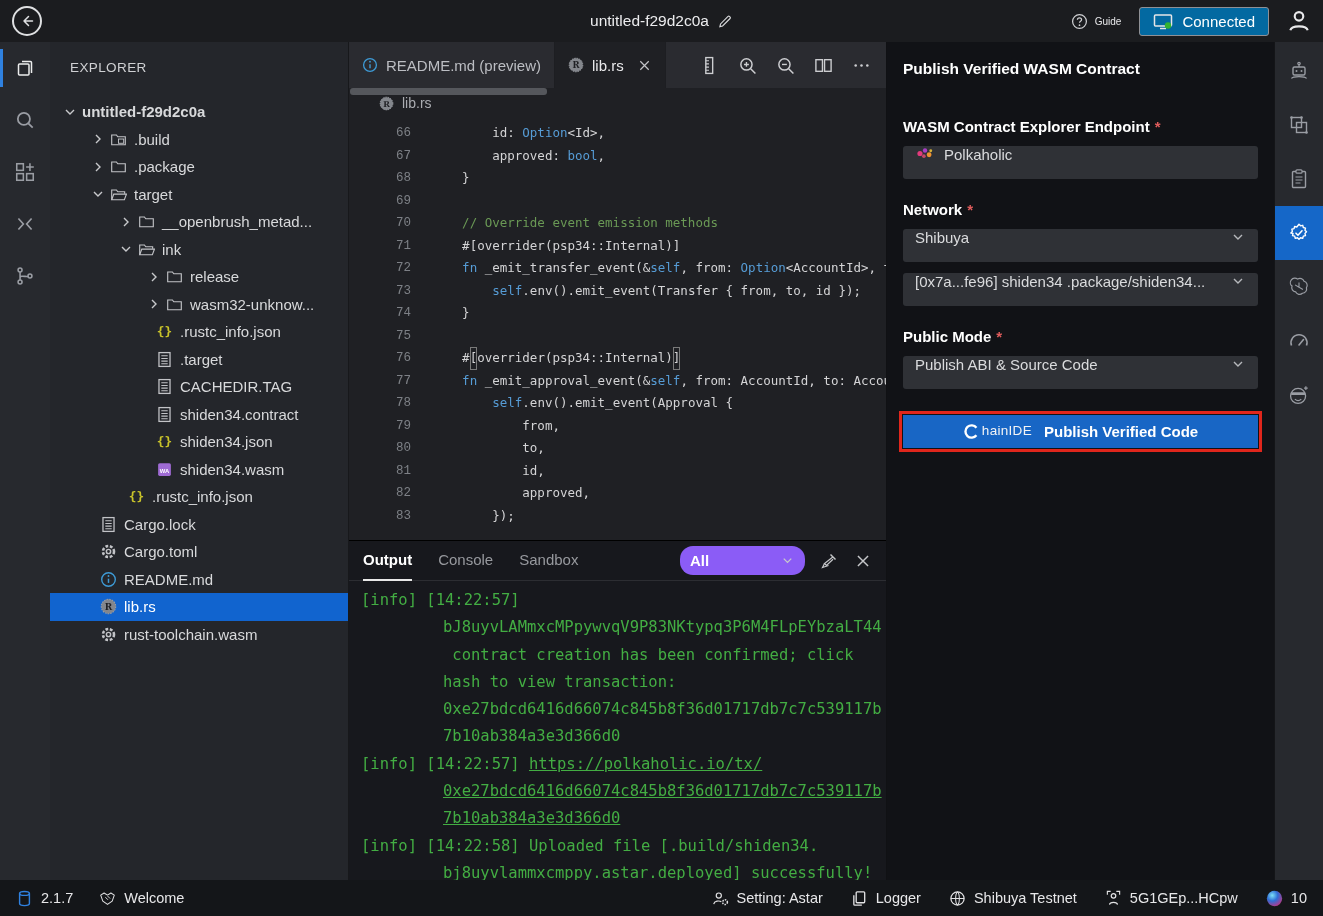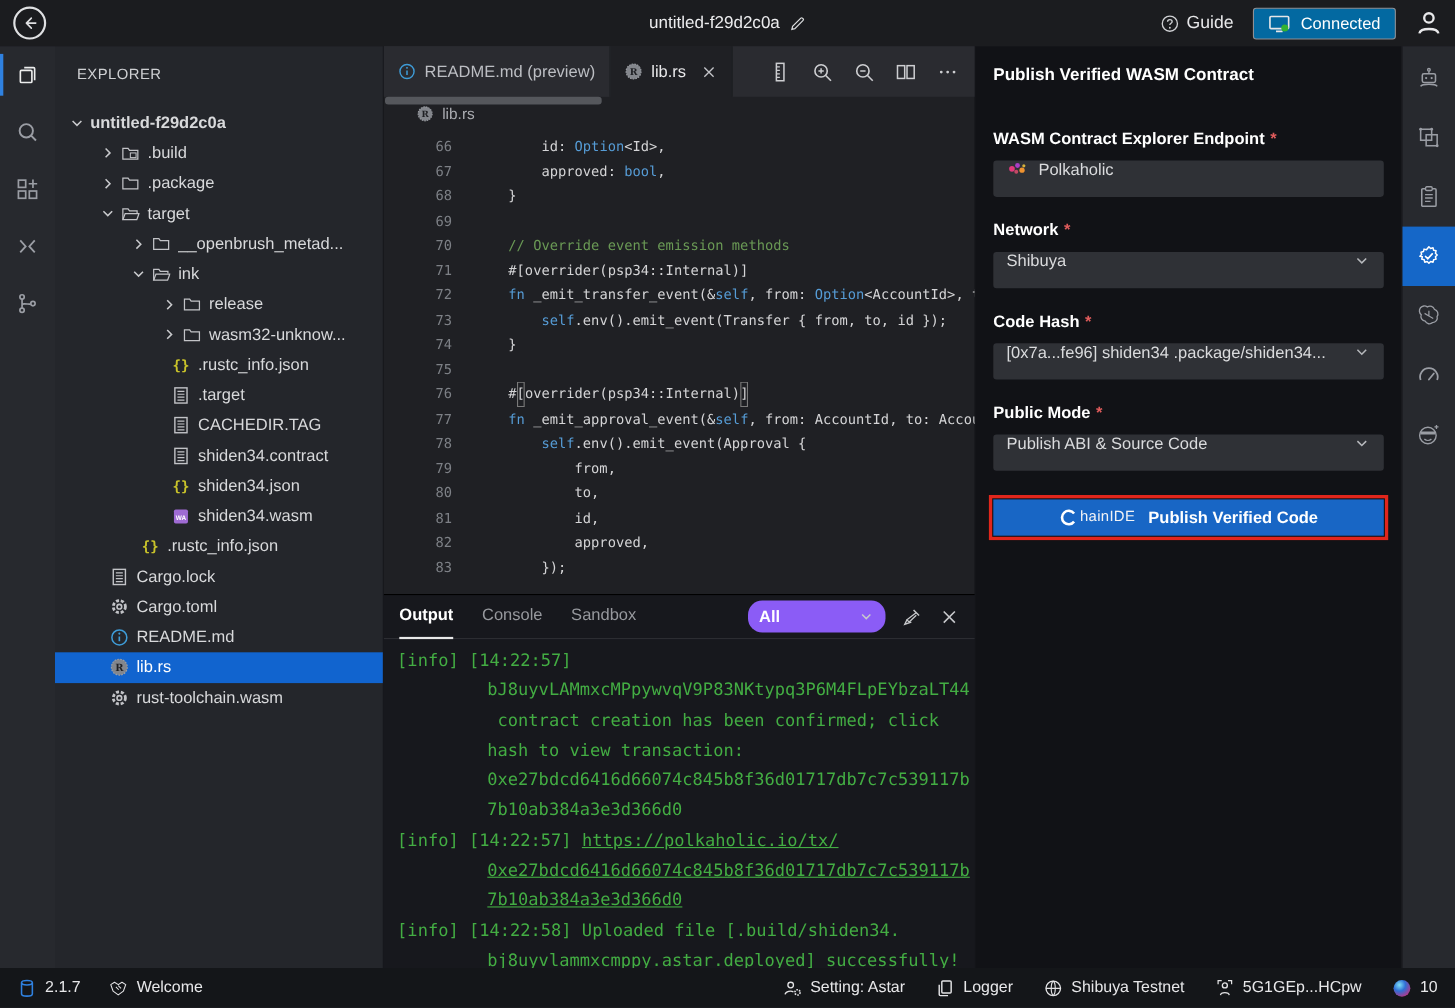--- a/index.html
+++ b/index.html
@@ -8,21 +8,21 @@
   .icon{display:inline-flex;align-items:center;justify-content:center;flex:none;}
   .icon svg{width:100%;height:100%;display:block;}
 
   
   .titlebar{height:42px;background:#1b1c1f;display:flex;align-items:center;position:relative;padding:0 12px;}
   .back-btn{width:30px;height:30px;border:2px solid #dfe0e2;border-radius:50%;display:flex;align-items:center;justify-content:center;color:#dfe0e2;cursor:pointer;}
   .back-btn .icon{width:16px;height:16px;}
   .title-center{position:absolute;left:50%;top:0;height:100%;transform:translateX(-50%);display:flex;align-items:center;gap:9px;font-size:15.5px;color:#ececee;}
   .title-center .icon{width:15px;height:15px;color:#d8d9db;}
   .tb-right{margin-left:auto;display:flex;align-items:center;gap:18px;}
-  .guide{display:flex;align-items:center;gap:7px;font-size:16px;color:#e8e8ea;cursor:pointer;}
+  .guide{display:flex;align-items:center;gap:7px;font-size:10px;color:#e8e8ea;cursor:pointer;}
   .guide .icon{width:17px;height:17px;color:#cfd0d3;}
   .connected{display:flex;align-items:center;gap:9px;border:1px solid #8f9095;background:#0369a1;border-radius:3px;padding:5px 13px;font-size:15px;color:#fff;cursor:pointer;}
   .connected .icon{width:20px;height:17px;color:#e6e6e8;}
   .tb-person{width:24px;height:24px;color:#e8e8ea;cursor:pointer;}
 
   
   .main{display:flex;height:838px;}
   .abar{width:50px;background:#27292e;display:flex;flex-direction:column;align-items:center;flex:none;}
   .abar-item{width:50px;height:52px;display:flex;align-items:center;justify-content:center;color:#9a9da4;position:relative;cursor:pointer;}
   .abar-item .icon{width:22px;height:22px;}
@@ -50,21 +50,21 @@
   .tab.active{background:#1f2024;color:#e9e9eb;}
   .tab .tab-close{width:15px;height:15px;margin-left:5px;color:#c2c3c7;}
   .toolbar{margin-left:auto;display:flex;align-items:center;padding-right:6px;}
   .tool-btn{width:38px;height:46px;display:flex;align-items:center;justify-content:center;color:#cdced1;cursor:pointer;}
   .tool-btn .icon{width:19px;height:19px;}
   .tab-scroll{position:absolute;left:1px;top:46px;width:197px;height:7px;background:#55575c;border-radius:3px;z-index:5;}
   .breadcrumb{height:30px;display:flex;align-items:center;gap:8px;padding-left:30px;font-size:14px;color:#aaacb1;flex:none;}
   .breadcrumb .icon{width:15px;height:15px;}
   .code{flex:1;overflow:hidden;font-family:"DejaVu Sans Mono",monospace;font-size:12.5px;line-height:22.5px;padding-top:4px;}
   .code-line{display:flex;height:22.5px;white-space:pre;overflow:hidden;}
-  .lineno{width:83px;flex:none;text-align:right;color:#7d8086;padding-right:21px;}
+  .lineno{width:83px;flex:none;text-align:right;color:#7d8086;padding-right:21px;font-family:Liberation Mono, monospace;}
   .tok-d{color:#d4d4d6;}
   .tok-k{color:#569cd6;}
   .tok-c{color:#6a9955;}
   .tok-b{color:#d4d4d6;box-shadow:inset 0 0 0 1px #7a7a7a;}
 
   
   .output{height:340px;flex:none;background:#17181d;border-top:1px solid #000;display:flex;flex-direction:column;}
   .output-header{height:40px;flex:none;display:flex;align-items:center;padding:0 14px;border-bottom:1px solid #2c2d32;}
   .out-tab{height:40px;display:flex;align-items:center;margin-right:26px;font-size:15px;color:#97999e;cursor:pointer;border-bottom:2px solid transparent;}
   .out-tab.active{color:#fff;font-weight:700;border-bottom-color:#e8e8e8;}
@@ -580,21 +580,20 @@
         </div>
         <div class="flabel"><span>Network</span><span class="star">*</span></div>
         <div class="field">
           <span class="fvalue">Shibuya</span>
           <span class="icon fchev">
             <svg viewBox="0 0 16 16">
               <path d="m4 6 4 4 4-4" fill="none" stroke="currentColor" stroke-width="1.4"></path>
             </svg>
           </span>
         </div>
-        <div class="flabel"><span>Code Hash</span><span class="star">*</span></div>
         <div class="field">
           <span class="fvalue">[0x7a...fe96] shiden34 .package/shiden34...</span>
           <span class="icon fchev">
             <svg viewBox="0 0 16 16">
               <path d="m4 6 4 4 4-4" fill="none" stroke="currentColor" stroke-width="1.4"></path>
             </svg>
           </span>
         </div>
         <div class="flabel"><span>Public Mode</span><span class="star">*</span></div>
         <div class="field">

